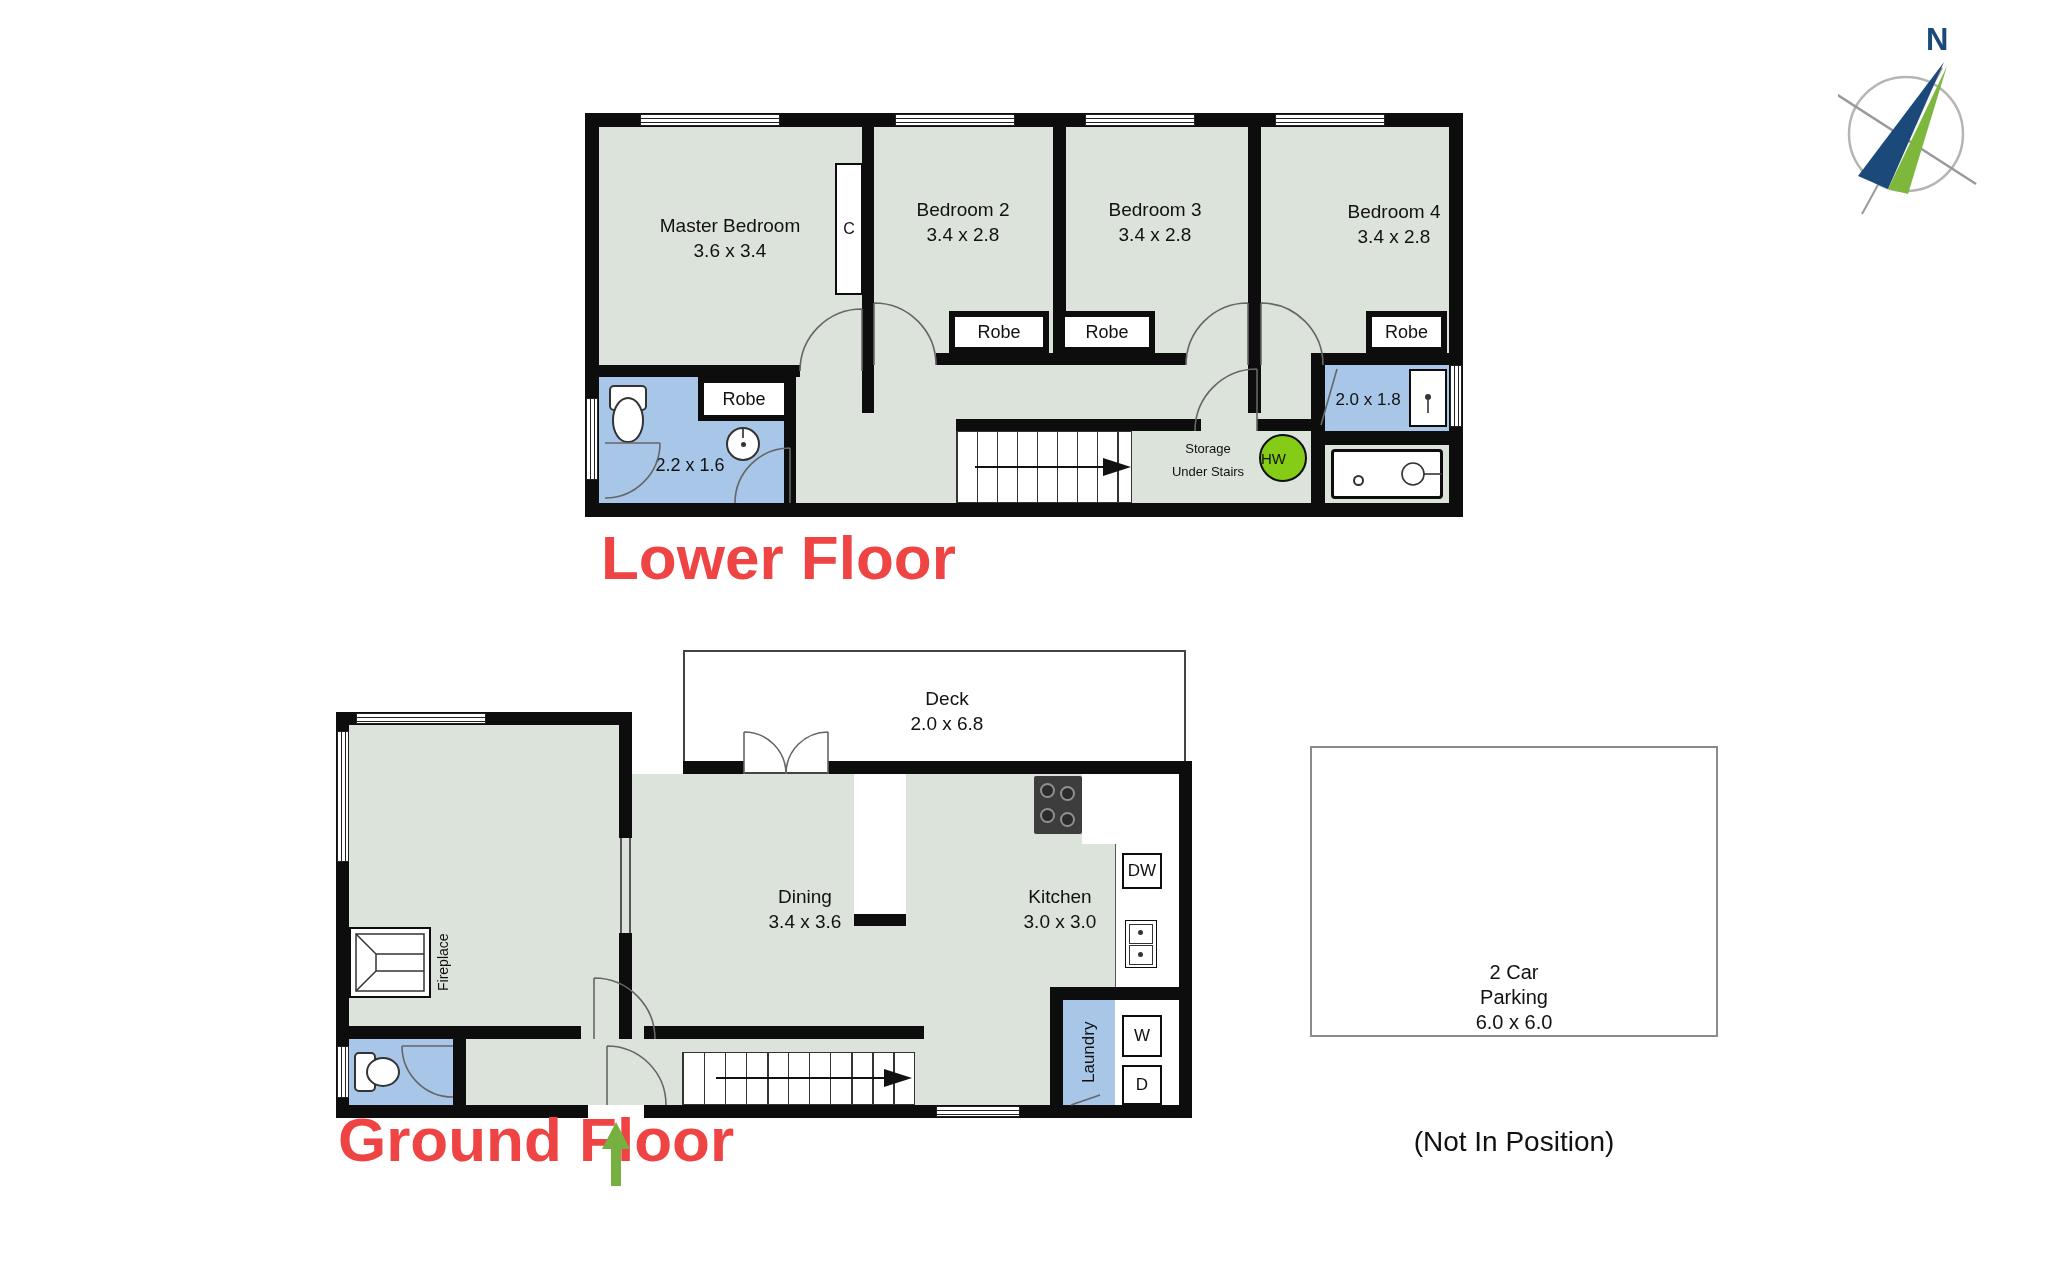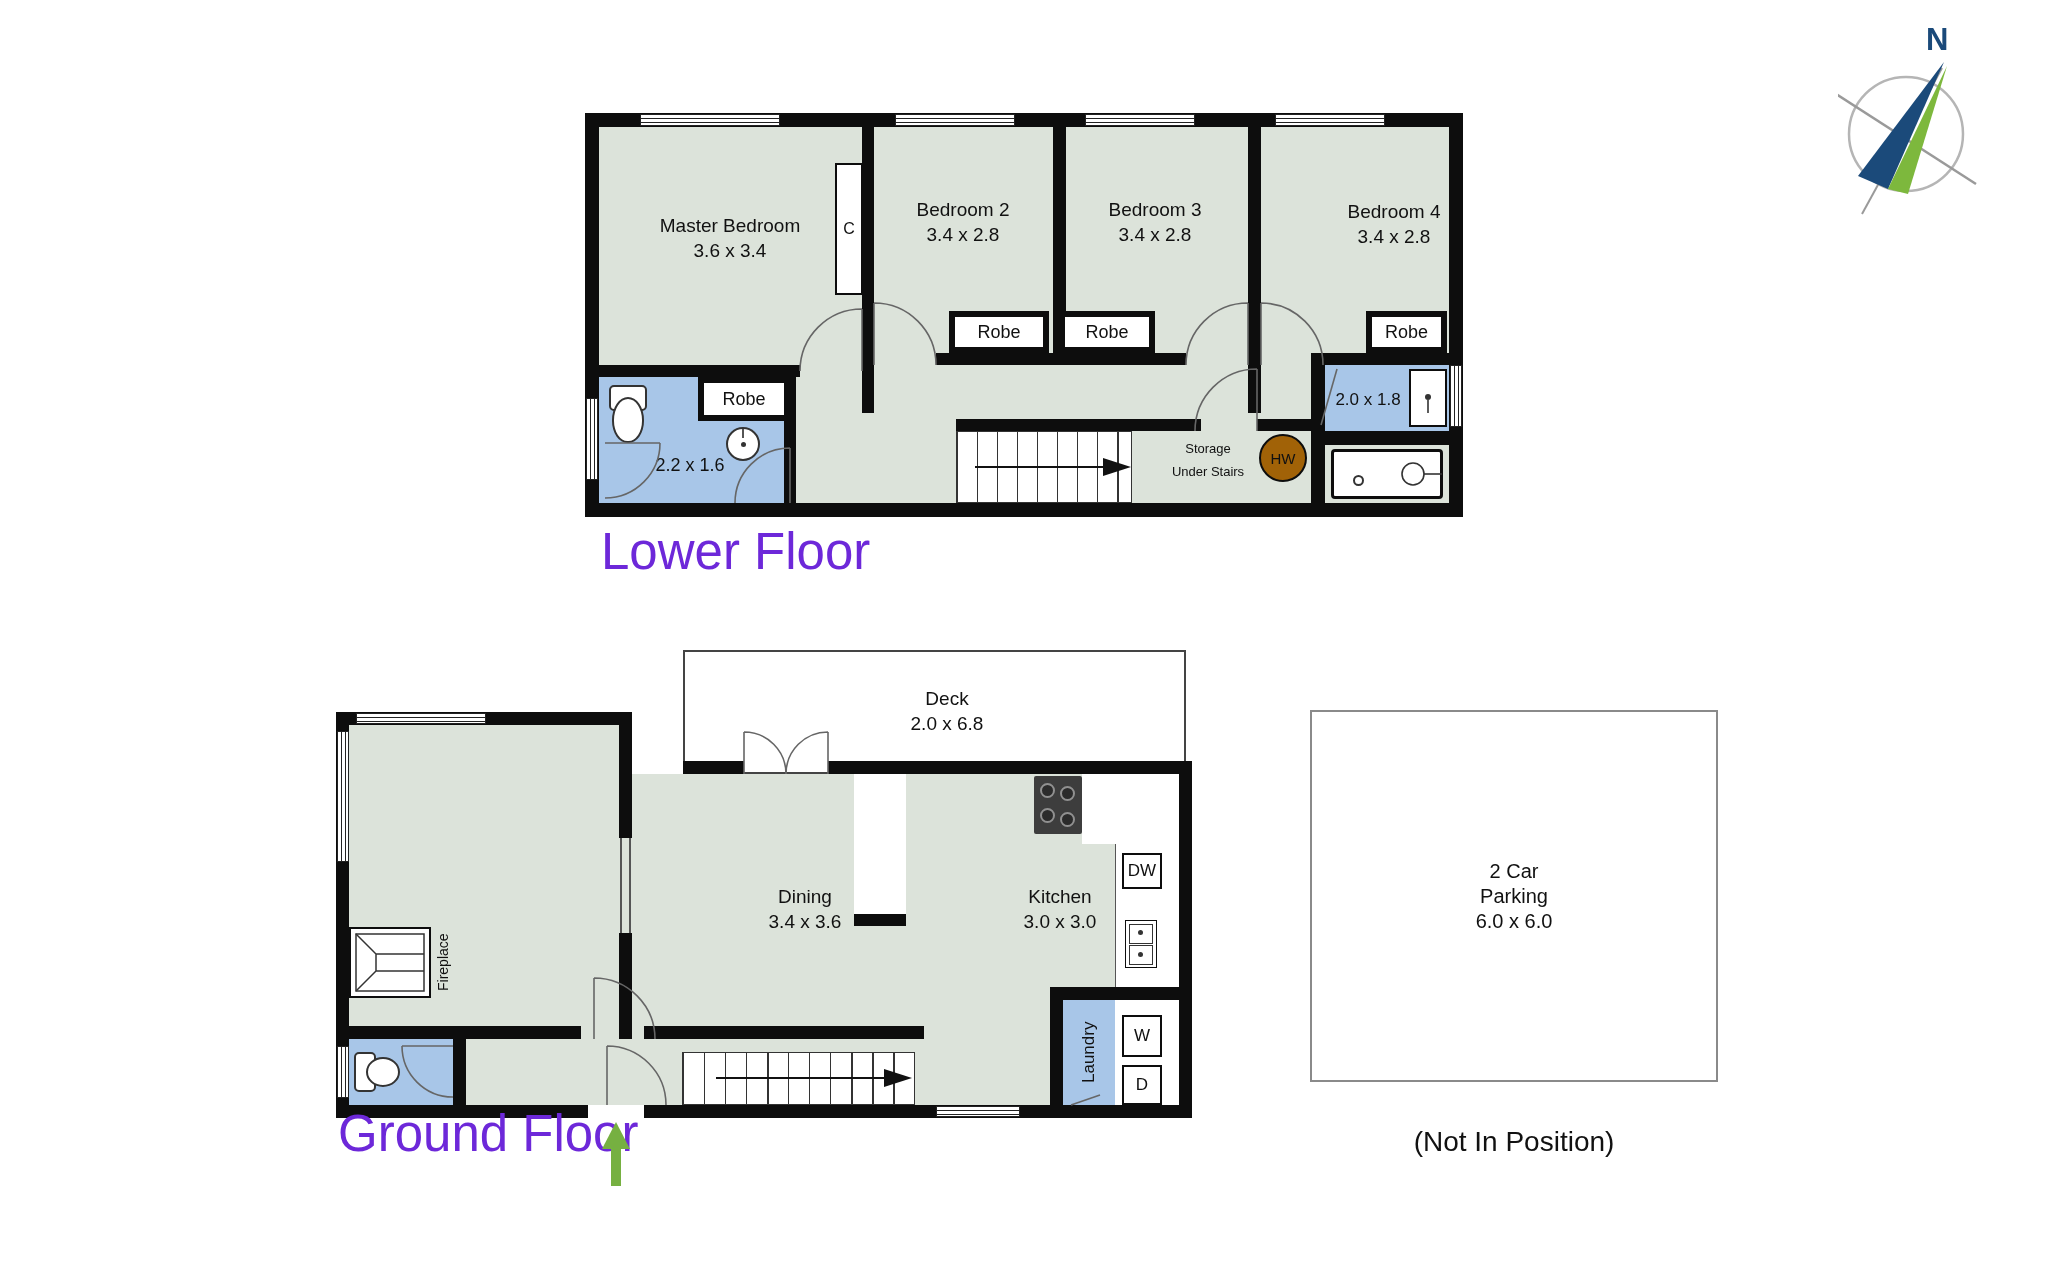--- a/index.html
+++ b/index.html
@@ -14,23 +14,23 @@
   .robe{position:absolute;background:#fff;border:6px solid var(--wall,#0d0d0d);box-sizing:border-box;
         display:flex;align-items:center;justify-content:center;font-size:18px;}
   .label{position:absolute;text-align:center;font-size:19px;line-height:25px;}
   .window-h{position:absolute;height:12px;box-sizing:border-box;border:1px solid #222;
     background:linear-gradient(to bottom,#fff 0 3px,#222 3px 4px,#fff 4px 7px,#222 7px 8px,#fff 8px 12px);}
   .window-v{position:absolute;width:12px;box-sizing:border-box;border:1px solid #222;
     background:linear-gradient(to right,#fff 0 3px,#222 3px 4px,#fff 4px 7px,#222 7px 8px,#fff 8px 12px);}
   .stairs{position:absolute;background:#fff;border:1px solid #333;box-sizing:border-box;
     background-image:repeating-linear-gradient(90deg,#333 0 1.5px,transparent 1.5px 20px);}
   .vert{writing-mode:vertical-rl;transform:rotate(180deg);display:flex;align-items:center;justify-content:center;}
-  .floor-title{position:absolute;font-size:51px;color:#6d28d9;}
-  .hw{position:absolute;background:#a16207;border:2px solid var(--wall,#0d0d0d);border-radius:50%;
-      display:flex;align-items:center;justify-content:center;font-size:15px;box-sizing:border-box;}
+  .floor-title{position:absolute;font-size:62px;color:#ef4444;font-weight:bold;}
+  .hw{position:absolute;background:#84cc16;border:2px solid var(--wall,#0d0d0d);border-radius:50%;
+      display:flex;align-items:center;justify-content:flex-start;font-size:15px;box-sizing:border-box;}
   .toilet-outer{position:absolute;background:#fff;border:2px solid #333;border-radius:5px;box-sizing:border-box;}
   .toilet-bowl{position:absolute;background:#fff;border:2px solid #333;border-radius:50% 50% 48% 48%;box-sizing:border-box;}
   .basin{position:absolute;background:#fff;border:2px solid #333;border-radius:50%;box-sizing:border-box;}
   .dot{position:absolute;background:#333;border-radius:50%;}
   .svglayer{position:absolute;left:0;top:0;pointer-events:none;}
   .navy{fill:var(--compass-navy,#1b4a7a);} .grn{fill:var(--compass-green,#7db83d);}
   .compass-n{position:absolute;font-size:31px;font-weight:600;color:var(--compass-navy,#1b4a7a);}
   .stove{position:absolute;background:#3d3d3d;border-radius:2px;}
   .burner{position:absolute;width:15px;height:15px;border-radius:50%;background:#2b2b2b;border:2px solid #909090;box-sizing:border-box;}
   .parking-box{position:absolute;background:#fff;border:2px solid #8a8a8a;box-sizing:border-box;
@@ -272,21 +272,21 @@
         <line x1="380" y1="430" x2="548" y2="430"></line>
       </g>
       <polygon points="548,421 576,430 548,439" fill="#111"></polygon>
     </svg>
   </div>
   <div class="floor-title" style="left:338px;top:1104px;">Ground Floor</div>
 
   <div class="arrow-head" style="left:602px;top:1122px;"></div>
   <div class="arrow-shaft" style="left:611px;top:1148px;width:10px;height:38px;"></div>
 
-  <div class="parking-box" style="left:1310px;top:710px;width:408px;height:372px;">
+  <div class="parking-box" style="left:1310px;top:746px;width:408px;height:291px;align-items:flex-end;">
     <div class="parking-text">
       <div>2 Car</div>
       <div>Parking</div>
       <div>6.0 x 6.0</div>
     </div>
   </div>
   <div class="note" style="left:1310px;top:1126px;width:408px;">(Not In Position)</div>
 
 </div>
 

